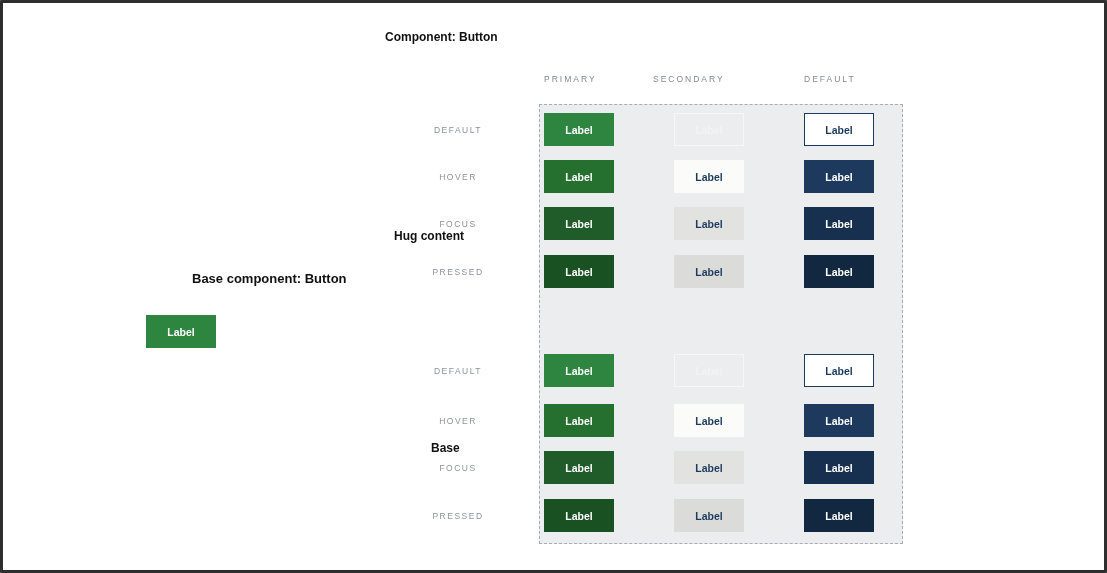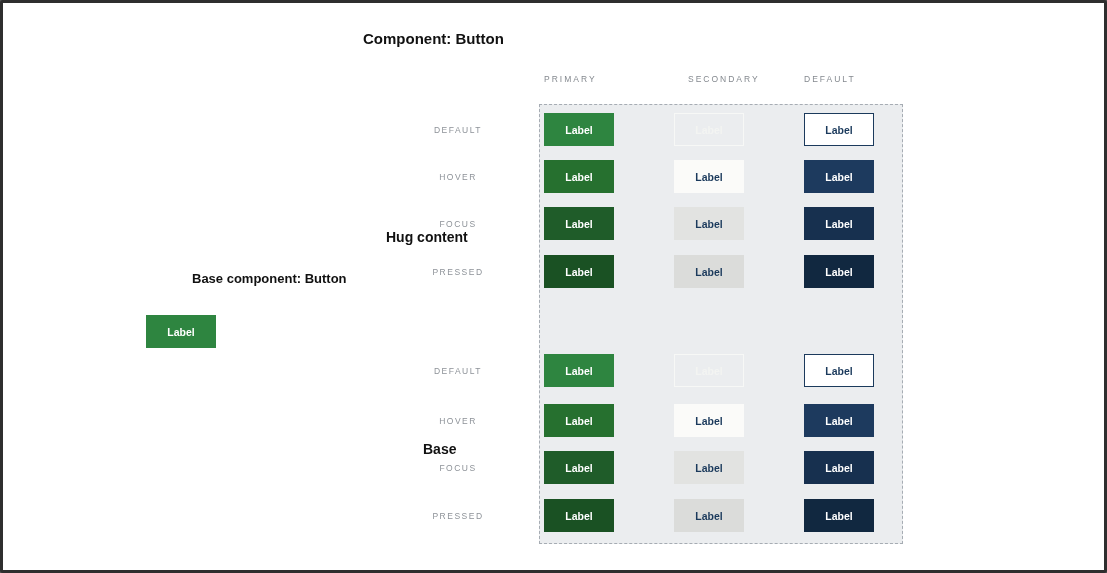--- a/index.html
+++ b/index.html
@@ -7,30 +7,30 @@
   .canvas{
     position:relative;
     width:1107px;height:573px;
     background:#ffffff;
     border:3px solid #2e2e2e;
     border-radius:3px;
     font-family:"Liberation Sans", sans-serif;
     overflow:hidden;
   }
   .doc-title{
-    position:absolute;left:360px;top:27px;
-    font-size:15px;font-weight:bold;color:#111;
+    position:absolute;left:382px;top:27px;
+    font-size:12px;font-weight:bold;color:#111;
   }
   .base-title{
     position:absolute;left:143px;top:268px;
     font-size:13px;font-weight:bold;color:#111;padding-left:46px;
   }
   .section-label{
     position:absolute;
-    font-size:14px;font-weight:bold;color:#111;
+    font-size:12px;font-weight:bold;color:#111;margin-left:8px;
   }
   .section-label.hug{left:383px;top:226px;}
   .section-label.fixed{left:420px;top:438px;}
   .panel{
     position:absolute;left:536px;top:101px;width:364px;height:440px;
     background:var(--panel-bg,#ebedef);
     border:1px dashed #a6acb3;
   }
   .col-header{
     position:absolute;top:71px;width:70px;
@@ -78,21 +78,21 @@
   <div class="base-title">Base component: Button</div>
   <button class="btn primary-default base-btn">Label</button>
 
   <div class="section-label hug">Hug content</div>
   <div class="section-label fixed">Base</div>
 
   <div class="panel"></div>
 
   <div id="headers">
       <div class="col-header" style="left: 541px;">PRIMARY</div>
-      <div class="col-header" style="left: 685px;">SECONDARY</div>
+      <div class="col-header" style="left: 650px;">SECONDARY</div>
       <div class="col-header" style="left: 801px;">DEFAULT</div>
     </div>
   <div id="grid">
       <div class="state-label" style="top: 126.5px; left: 395px; width: 120px;">DEFAULT</div>
       <button class="btn primary-default" style="left: 541px; top: 110px; width: 70px; height: 33px;">Label</button>
       <button class="btn secondary-default" style="left: 671px; top: 110px; width: 70px; height: 33px;">Label</button>
       <button class="btn tertiary-default" style="left: 801px; top: 110px; width: 70px; height: 33px;">Label</button>
       <div class="state-label" style="top: 173.5px; left: 395px; width: 120px;">HOVER</div>
       <button class="btn primary-hover" style="left: 541px; top: 157px; width: 70px; height: 33px;">Label</button>
       <button class="btn secondary-hover" style="left: 671px; top: 157px; width: 70px; height: 33px;">Label</button>

